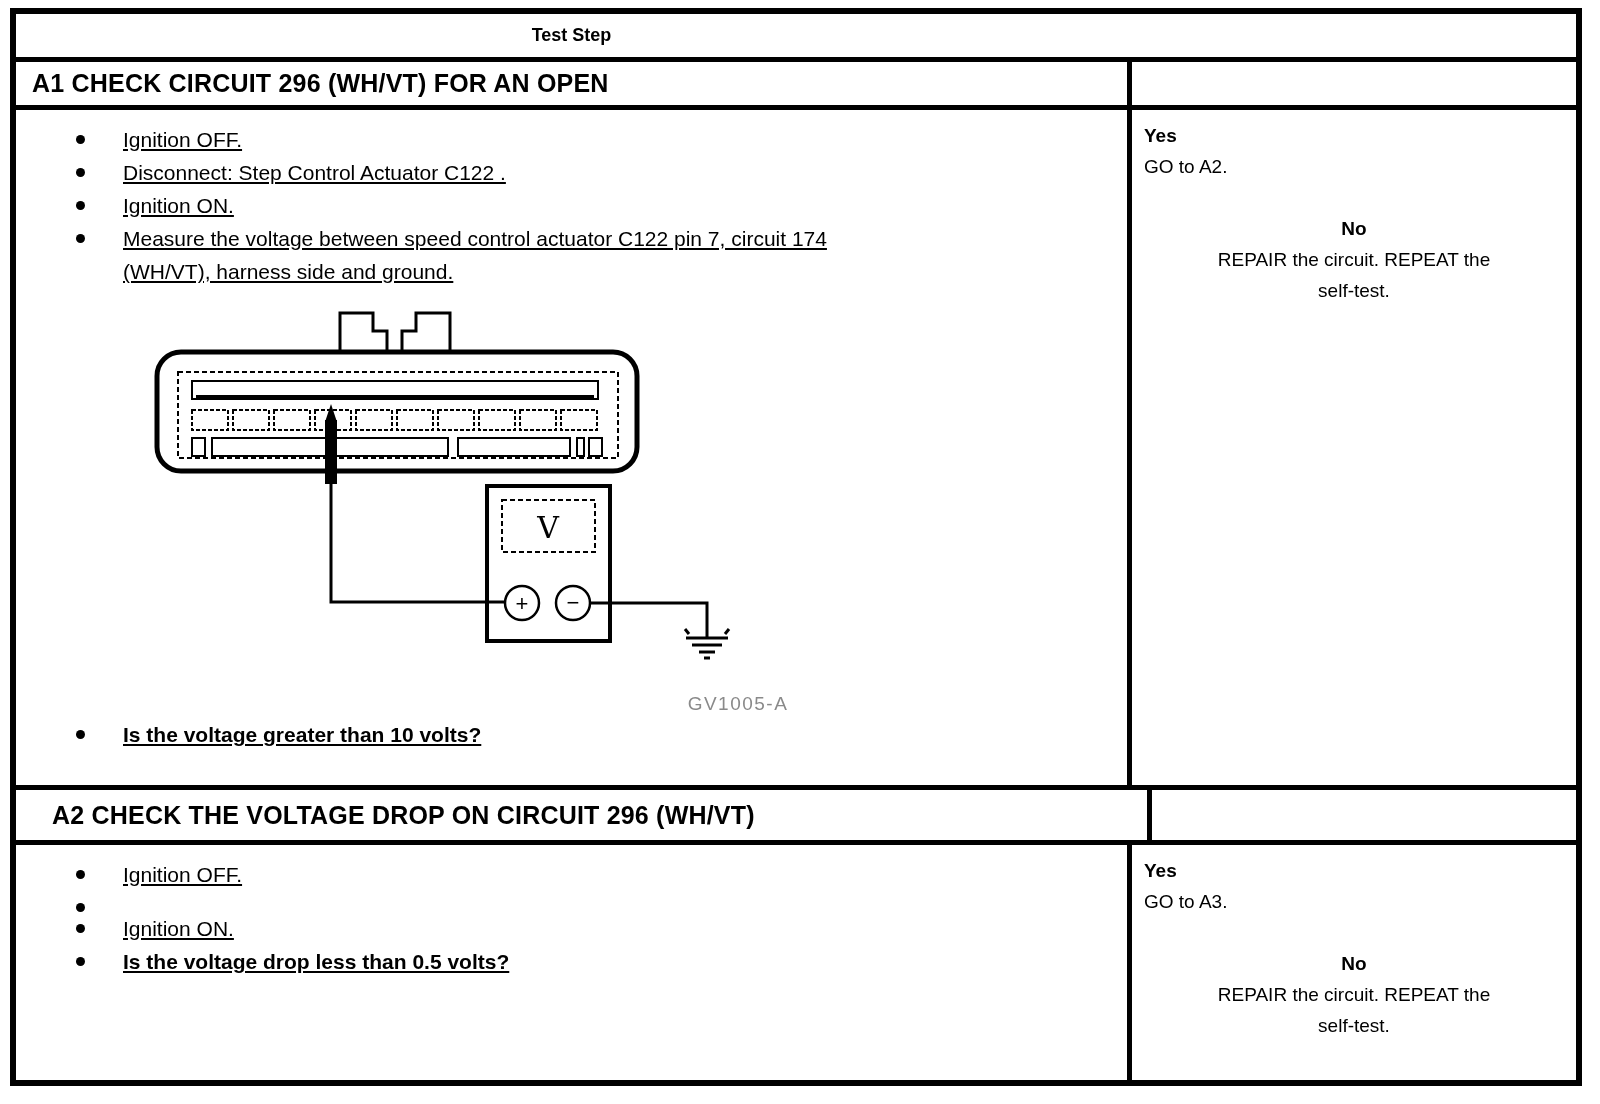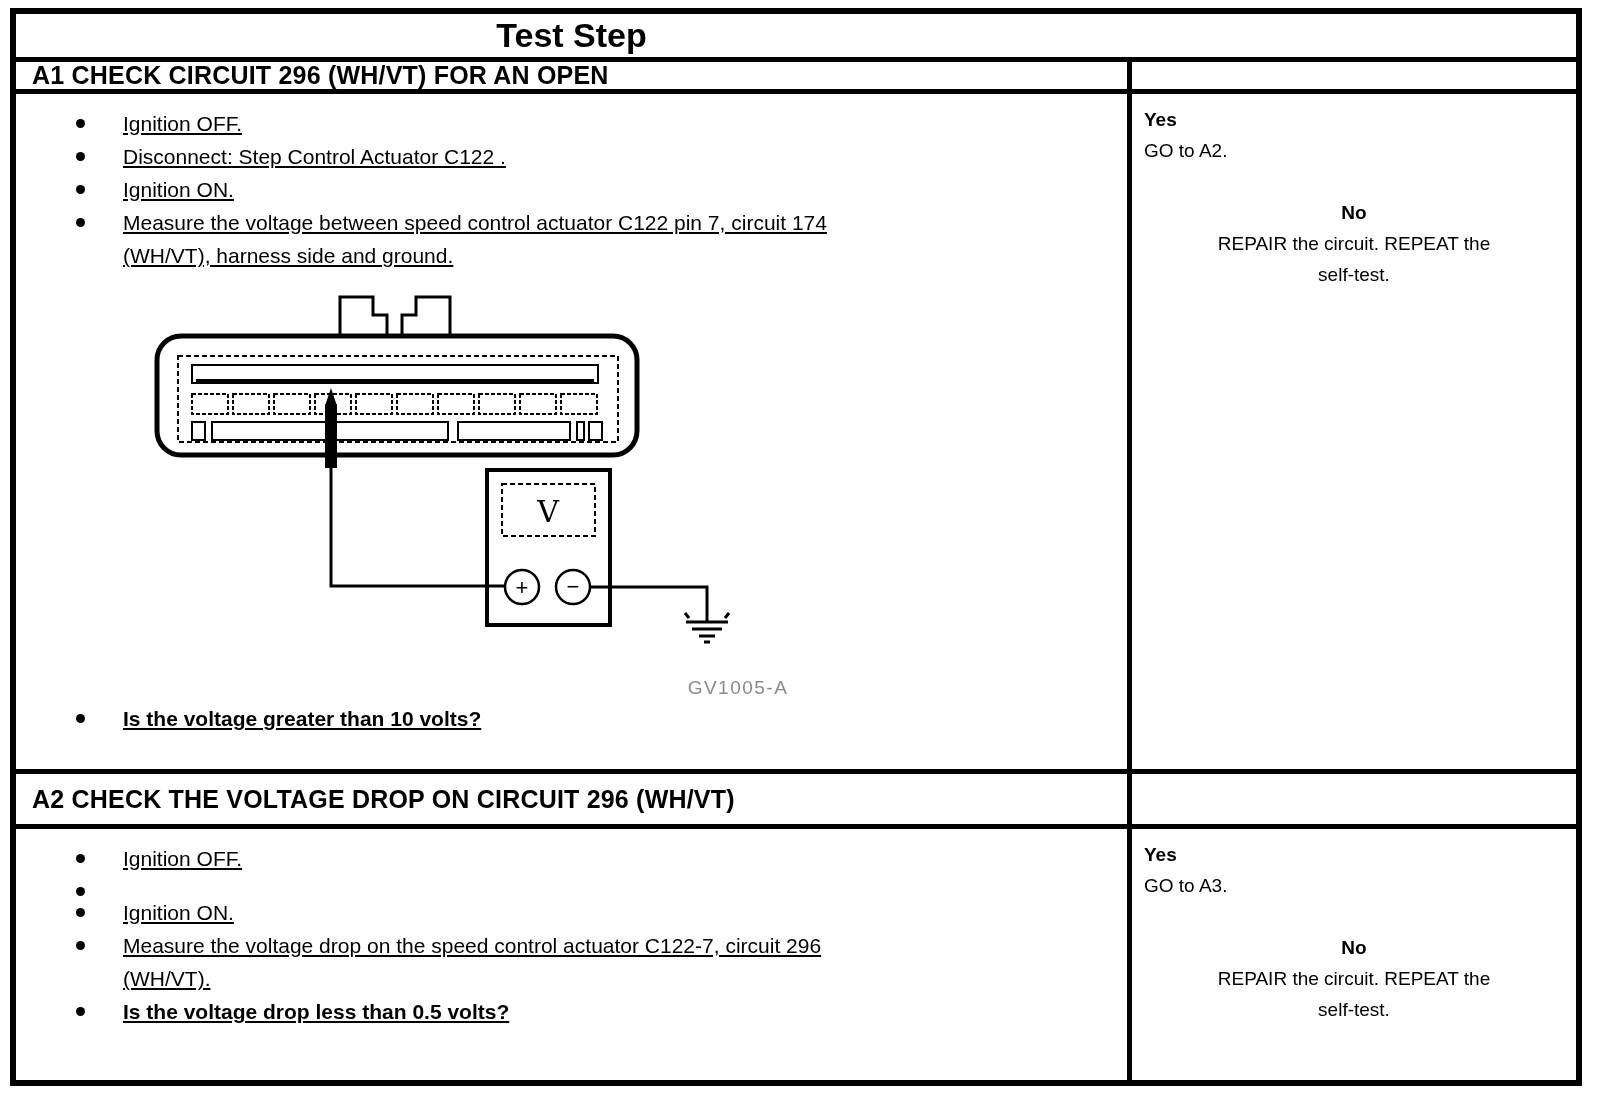--- a/index.html
+++ b/index.html
@@ -14,23 +14,23 @@
     display:flex;flex-direction:column;background:#fff;
   }
   .row{display:flex;flex:0 0 auto;border-top:5px solid #000;box-sizing:border-box;}
   .row.first{border-top:none;}
   .row.grow{flex:1 1 auto;}
   .cell{box-sizing:border-box;}
   .cell-left{width:1111px;flex:0 0 1111px;}
   .cell-right{flex:1 1 auto;border-left:5px solid #000;}
   .header-row{height:43px;}
   .header-cell{display:flex;align-items:center;justify-content:center;
-    font-weight:bold;font-size:34px;}
-  .title-row-a1{height:32px;}
-  .title-row-a2{height:55px;}
+    font-weight:bold;font-size:18px;}
+  .title-row-a1{height:48px;}
+  .title-row-a2{height:55px;padding-left:20px;}
   .title-cell{display:flex;align-items:center;padding-left:16px;
     font-weight:bold;font-size:25px;letter-spacing:0.2px;}
   .content-row-a1{height:680px;}
   .content-cell{padding-top:13px;}
   .bullet{display:flex;font-size:21px;line-height:33px;text-decoration:underline;}
   .dot{flex:0 0 9px;width:9px;height:9px;border-radius:50%;background:#000;
     margin:12px 38px 0 60px;}
   .btext{white-space:pre-line;max-width:960px;}
   .question .btext{font-weight:bold;}
   .figure-wrap{margin:10px 0 0 124px;width:660px;height:420px;}
@@ -171,25 +171,20 @@
         <span class="dot"></span>
         <span class="btext">Ignition OFF.</span>
       </div>
       <div class="bullet">
         <span class="dot"></span>
       </div>
       <div class="bullet">
         <span class="dot"></span>
         <span class="btext">Ignition ON.</span>
       </div>
-      <div class="bullet">
-        <span class="dot"></span>
-        <span class="btext">Measure the voltage drop on the speed control actuator C122-7, circuit 296
-(WH/VT).</span>
-      </div>
       <div class="bullet question">
         <span class="dot"></span>
         <span class="btext">Is the voltage drop less than 0.5 volts?</span>
       </div>
     </div>
 
     <div class="cell cell-right result-cell">
       <div>
         <div class="res-label">Yes</div>
         <div class="res-action">GO to A3.</div>

